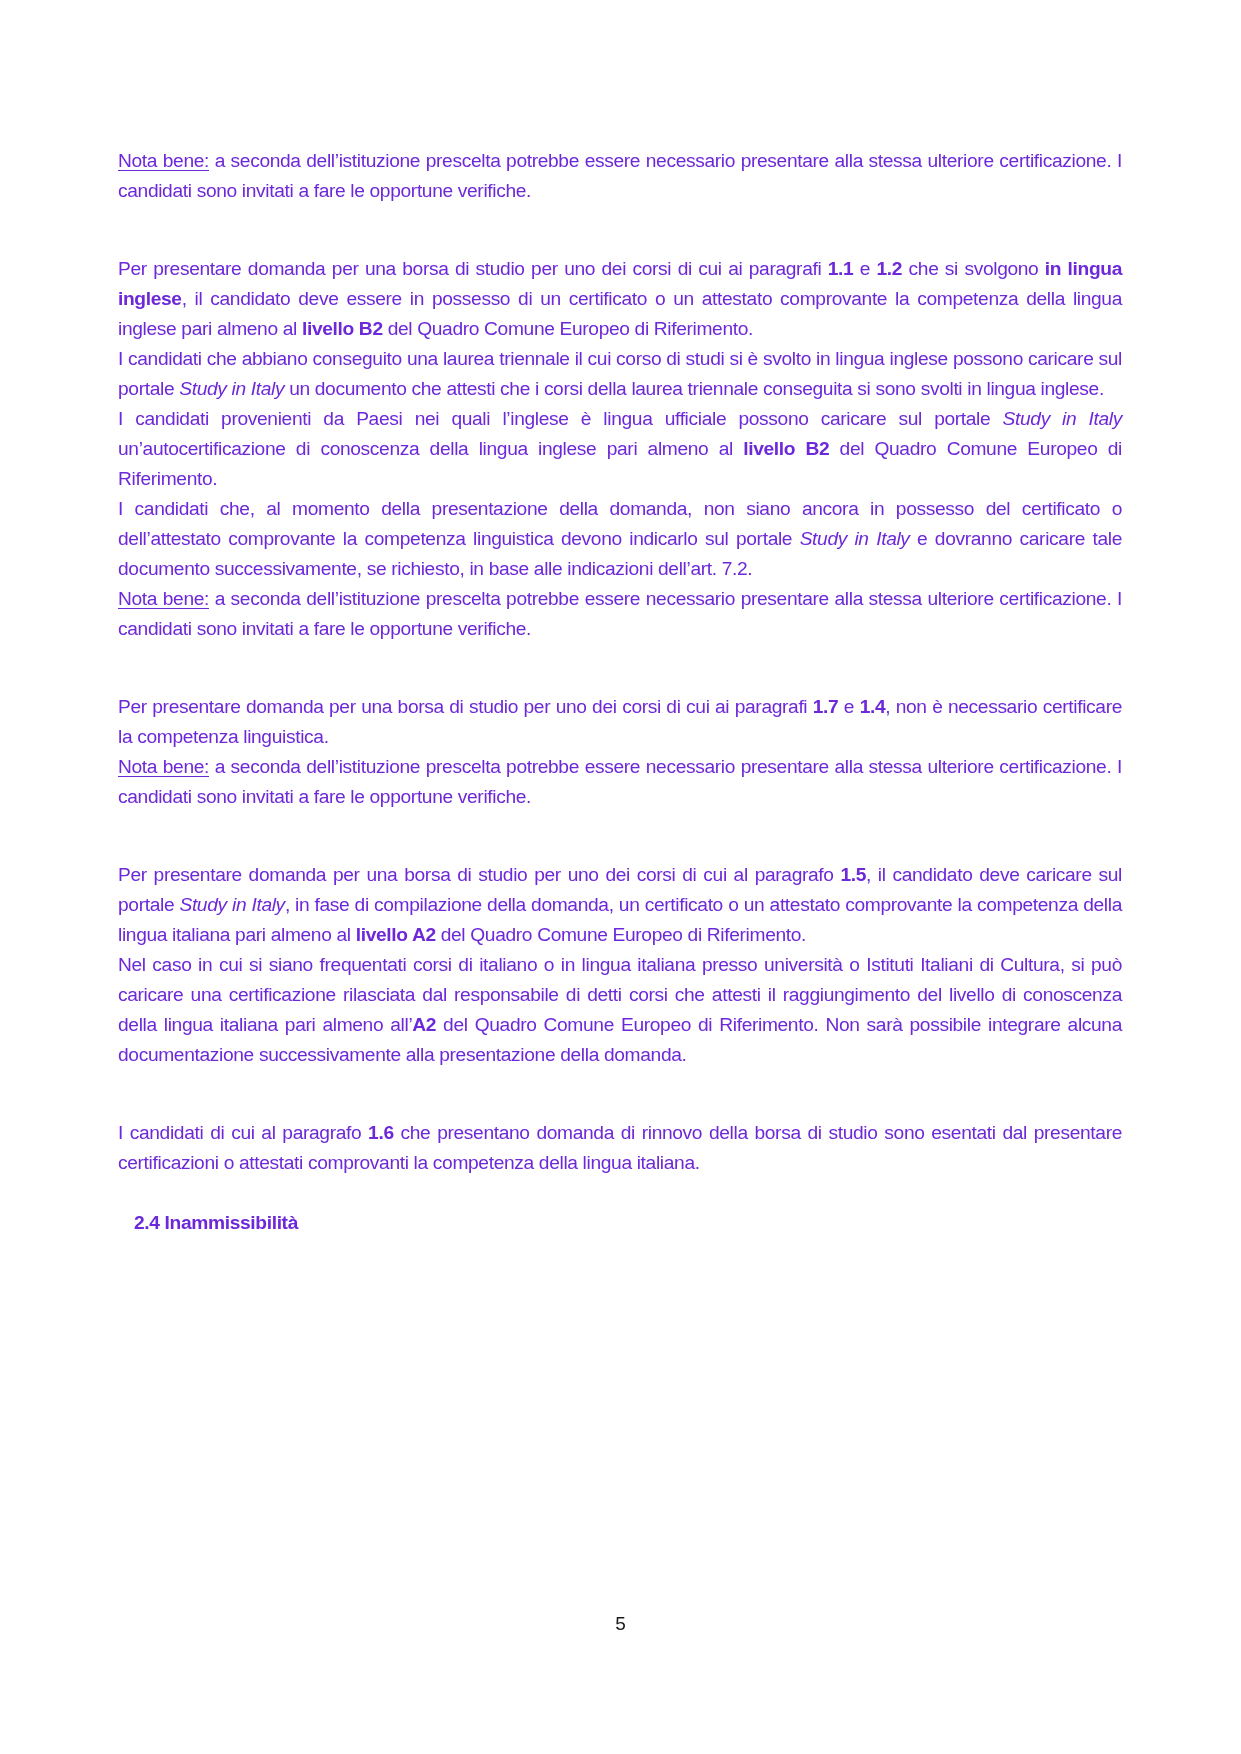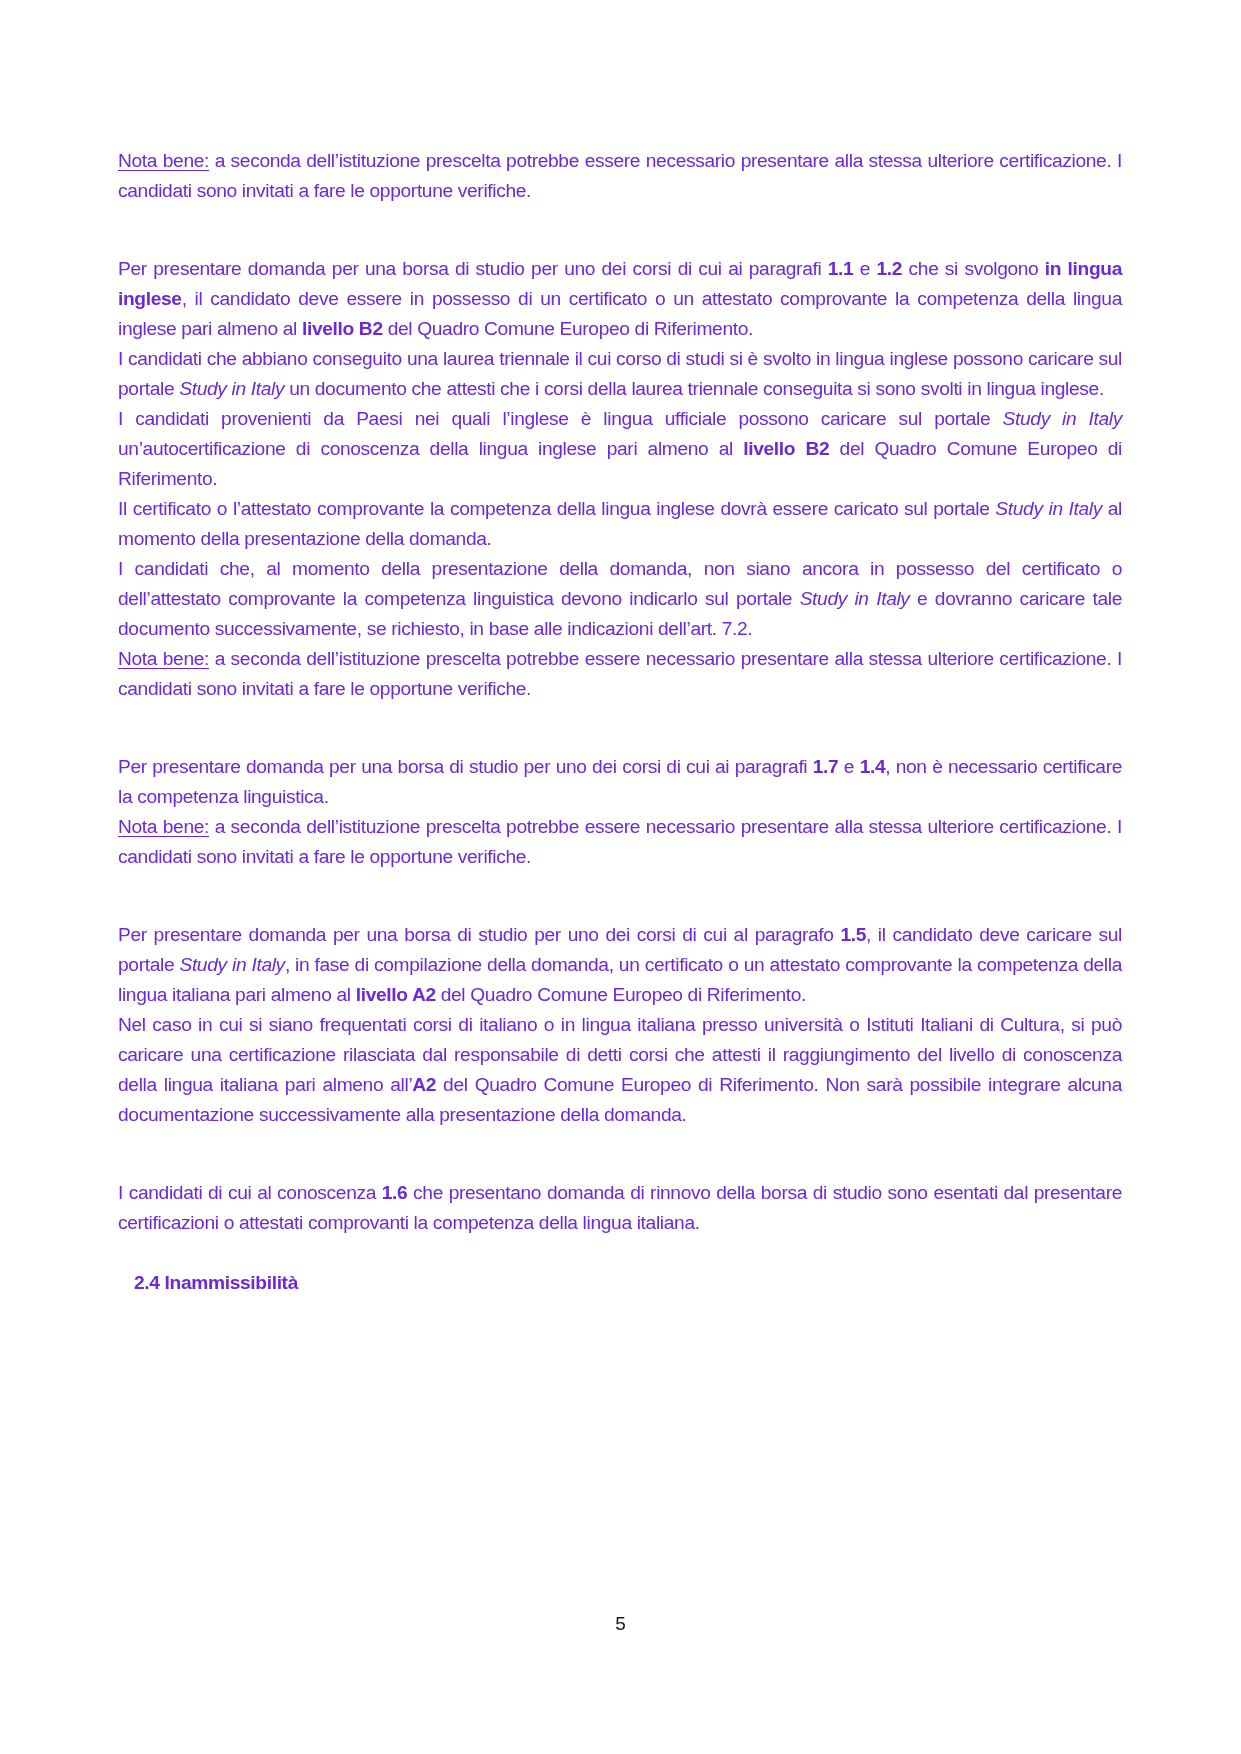--- a/index.html
+++ b/index.html
@@ -23,24 +23,23 @@
 </style>
 </head>
 <body>
 
 <div class="page">
   <div id="body-text">
       <p class="para"><span class="run-u">Nota bene:</span><span> a seconda dell’istituzione prescelta potrebbe essere necessario presentare alla stessa ulteriore certificazione. I candidati sono invitati a fare le opportune verifiche.</span></p>
       <p class="para gap"><span>Per presentare domanda per una borsa di studio per uno dei corsi di cui ai paragrafi </span><span class="run-b">1.1</span><span> e </span><span class="run-b">1.2</span><span> che si svolgono </span><span class="run-b">in lingua inglese</span><span>, il candidato deve essere in possesso di un certificato o un attestato comprovante la competenza della lingua inglese pari almeno al </span><span class="run-b">livello B2</span><span> del Quadro Comune Europeo di Riferimento.</span></p>
       <p class="para"><span>I candidati che abbiano conseguito una laurea triennale il cui corso di studi si è svolto in lingua inglese possono caricare sul portale </span><span class="run-i">Study in Italy</span><span> un documento che attesti che i corsi della laurea triennale conseguita si sono svolti in lingua inglese.</span></p>
       <p class="para"><span>I candidati provenienti da Paesi nei quali l’inglese è lingua ufficiale possono caricare sul portale </span><span class="run-i">Study in Italy</span><span> un’autocertificazione di conoscenza della lingua inglese pari almeno al </span><span class="run-b">livello B2</span><span> del Quadro Comune Europeo di Riferimento.</span></p>
-      <p class="para"><span>Il certificato o l’attestato comprovante la competenza della lingua inglese dovrà essere caricato sul portale </span><span class="run-i">Study in Italy</span><span> al momento della presentazione della domanda.</span></p>
       <p class="para"><span>I candidati che, al momento della presentazione della domanda, non siano ancora in possesso del certificato o dell’attestato comprovante la competenza linguistica devono indicarlo sul portale </span><span class="run-i">Study in Italy</span><span> e dovranno caricare tale documento successivamente, se richiesto, in base alle indicazioni dell’art. 7.2.</span></p>
       <p class="para"><span class="run-u">Nota bene:</span><span> a seconda dell’istituzione prescelta potrebbe essere necessario presentare alla stessa ulteriore certificazione. I candidati sono invitati a fare le opportune verifiche.</span></p>
       <p class="para gap"><span>Per presentare domanda per una borsa di studio per uno dei corsi di cui ai paragrafi </span><span class="run-b">1.7</span><span> e </span><span class="run-b">1.4</span><span>, non è necessario certificare la competenza linguistica.</span></p>
       <p class="para"><span class="run-u">Nota bene:</span><span> a seconda dell’istituzione prescelta potrebbe essere necessario presentare alla stessa ulteriore certificazione. I candidati sono invitati a fare le opportune verifiche.</span></p>
       <p class="para gap"><span>Per presentare domanda per una borsa di studio per uno dei corsi di cui al paragrafo </span><span class="run-b">1.5</span><span>, il candidato deve caricare sul portale </span><span class="run-i">Study in Italy</span><span>, in fase di compilazione della domanda, un certificato o un attestato comprovante la competenza della lingua italiana pari almeno al </span><span class="run-b">livello A2</span><span> del Quadro Comune Europeo di Riferimento.</span></p>
       <p class="para"><span>Nel caso in cui si siano frequentati corsi di italiano o in lingua italiana presso università o Istituti Italiani di Cultura, si può caricare una certificazione rilasciata dal responsabile di detti corsi che attesti il raggiungimento del livello di conoscenza della lingua italiana pari almeno all’</span><span class="run-b">A2</span><span> del Quadro Comune Europeo di Riferimento. Non sarà possibile integrare alcuna documentazione successivamente alla presentazione della domanda.</span></p>
-      <p class="para gap"><span>I candidati di cui al conoscenza </span><span class="run-b">1.6</span><span> che presentano domanda di rinnovo della borsa di studio sono esentati dal presentare certificazioni o attestati comprovanti la competenza della lingua italiana.</span></p>
+      <p class="para gap"><span>I candidati di cui al paragrafo </span><span class="run-b">1.6</span><span> che presentano domanda di rinnovo della borsa di studio sono esentati dal presentare certificazioni o attestati comprovanti la competenza della lingua italiana.</span></p>
     </div>
   <p class="heading">2.4 Inammissibilità</p>
 </div>
 <div class="page-number">5</div>
 
 </body></html>

